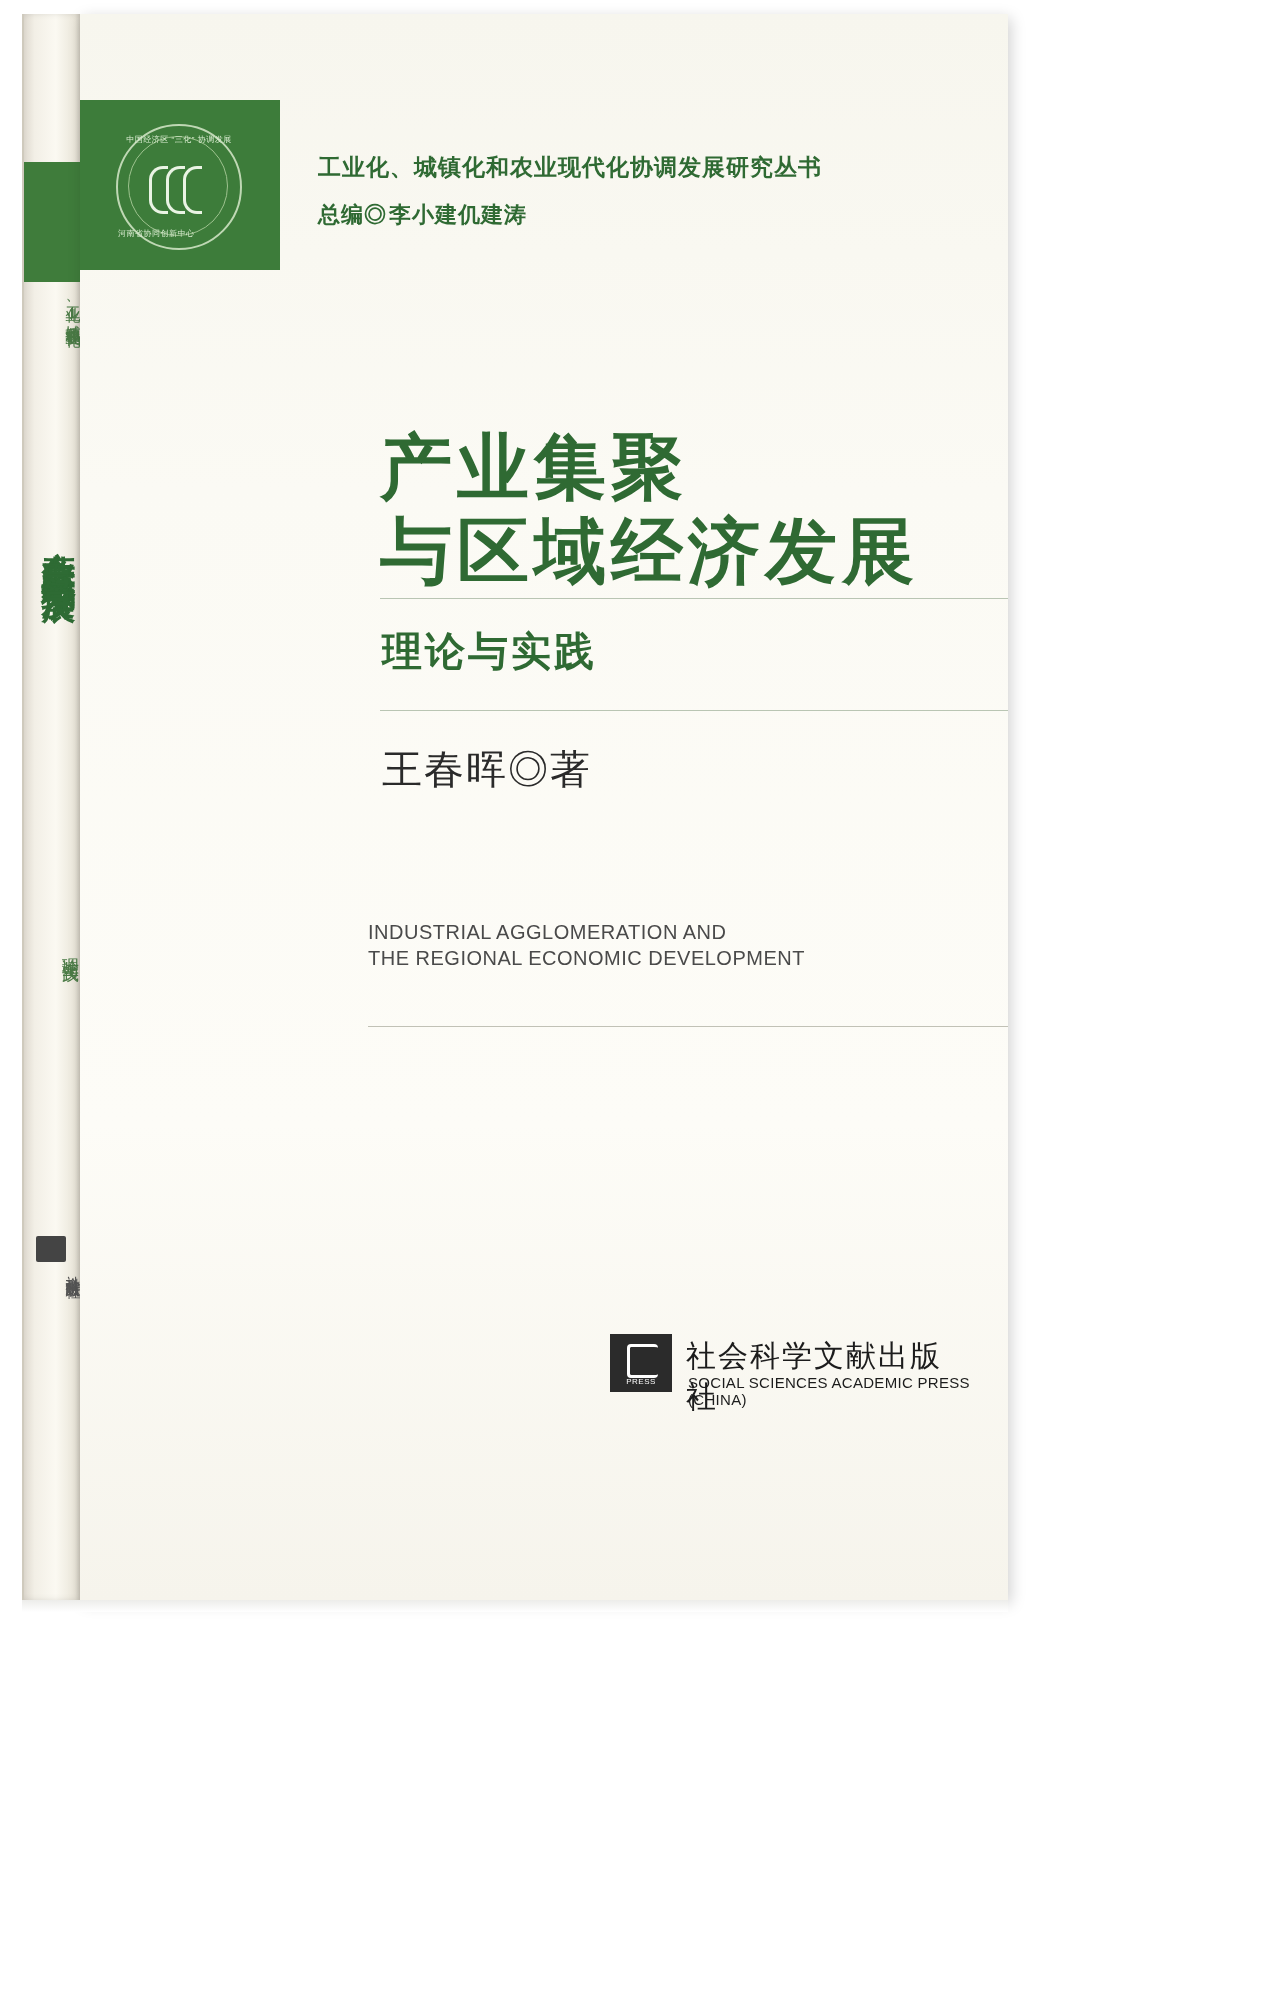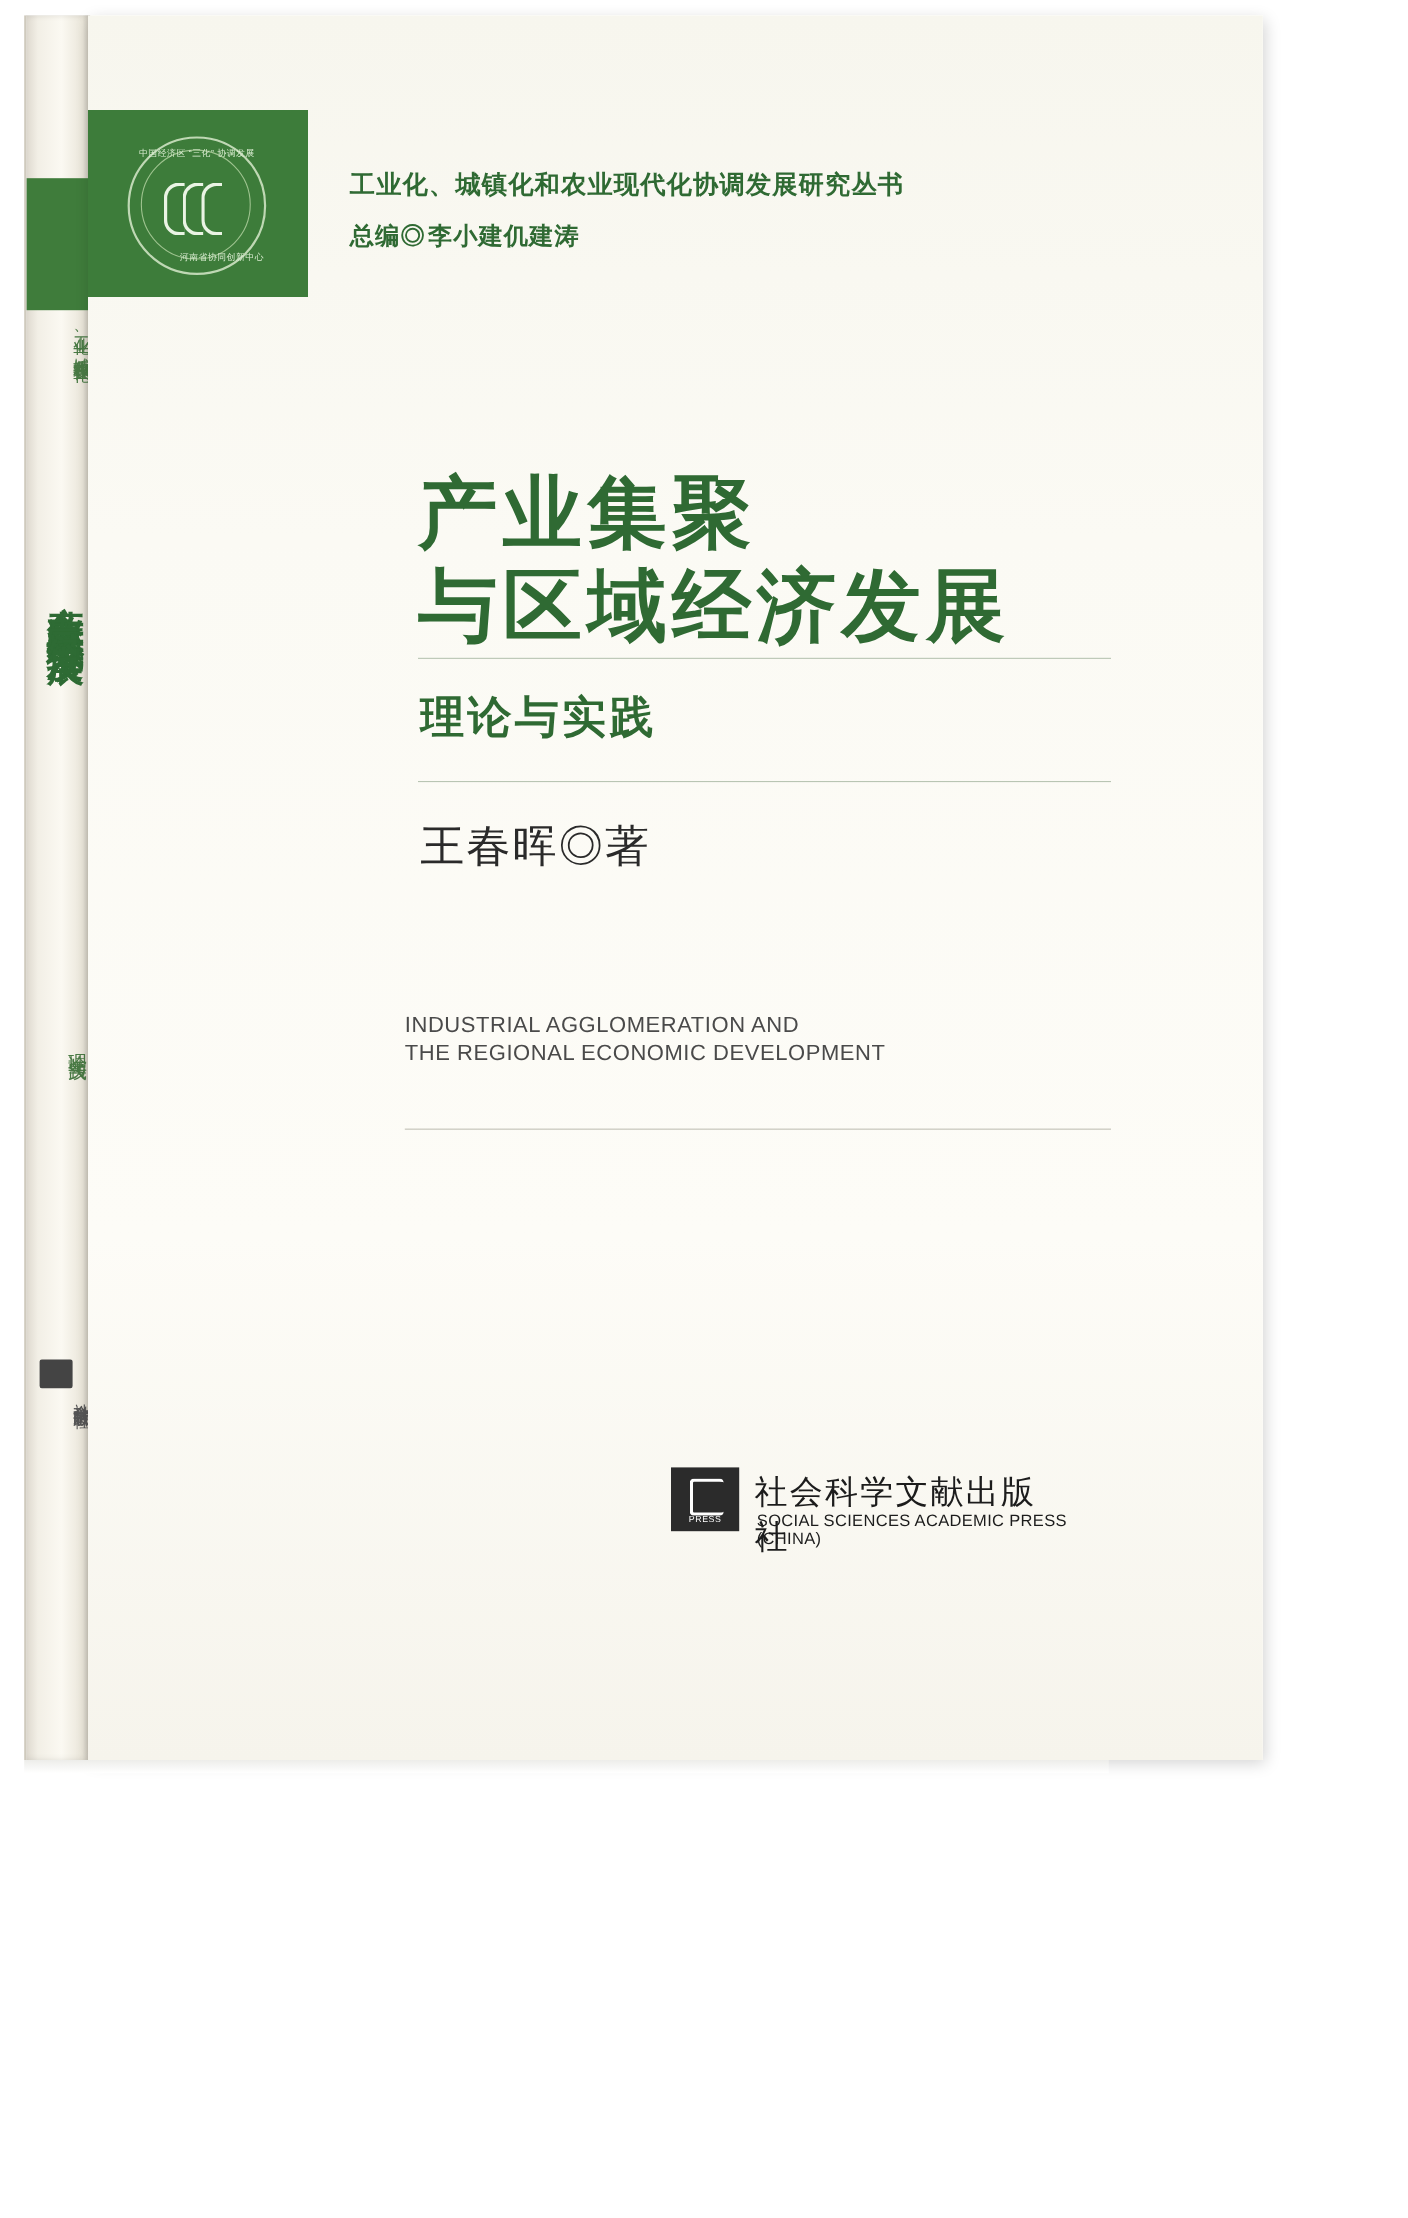--- a/index.html
+++ b/index.html
@@ -95,21 +95,21 @@
     height: 26px;
     background: #444;
     border-radius: 2px;
   }
 
   
   .cover {
     position: absolute;
     left: 58px;
     top: 0;
-    width: 1068px;
+    width: 928px;
     height: 1586px;
     background: linear-gradient(to bottom, #f7f6ee 0%, #fbfaf4 30%, #fdfcf7 70%, #f6f4ec 100%);
     box-shadow: 3px 4px 14px rgba(0,0,0,0.18);
     overflow: hidden;
   }
 
   
   .banner {
     position: absolute;
     left: 0;
@@ -141,21 +141,21 @@
     width: 122px;
     text-align: center;
     font-size: 8px;
     color: #d9ecd0;
     letter-spacing: 0.5px;
   }
   .seal-bottom-text {
     position: absolute;
     left: 0; bottom: 9px;
     width: 122px;
-    text-align: right;
+    text-align: left;
     font-size: 8px;
     color: #d9ecd0;
     letter-spacing: 0.5px;
   }
   .seal-mark {
     position: absolute;
     left: 31px;
     top: 40px;
     width: 60px;
     height: 42px;

